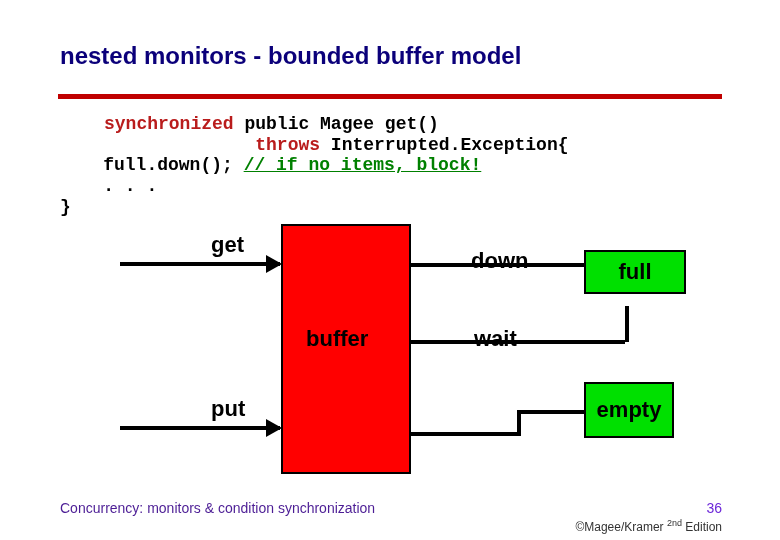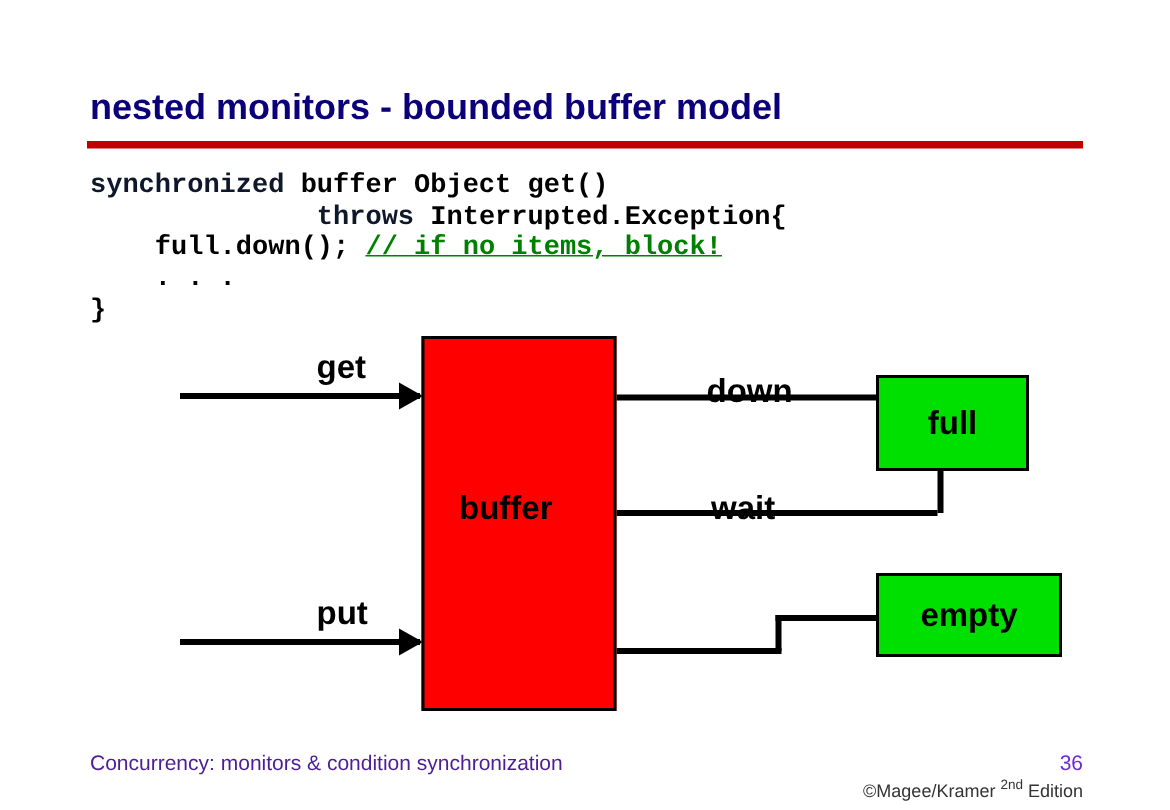--- a/index.html
+++ b/index.html
@@ -8,21 +8,21 @@
     width: 780px;
     height: 540px;
     background: #fff;
     font-family: Arial, Helvetica, sans-serif;
     position: relative;
     overflow: hidden;
   }
   .title {
     position: absolute;
     left: 60px;
-    top: 58px;
+    top: 42px;
     font-size: 24px;
     font-weight: bold;
     color: #0b007a;
   }
   .rule {
     position: absolute;
     left: 58px;
     top: 94px;
     width: 664px;
     height: 5px;
@@ -32,21 +32,21 @@
     position: absolute;
     left: 60px;
     top: 114px;
     font-family: "Courier New", Courier, monospace;
     font-weight: bold;
     font-size: 18px;
     line-height: 1.15;
     white-space: pre;
     color: #000;
   }
-  .code .kw { color: #0f172a; }
+  .code .kw { color: #b91c1c; margin-left: 44px; }
   .code .cm { color: #008000; text-decoration: underline; }
 
   .diagram {
     position: absolute;
     left: 0;
     top: 0;
     width: 780px;
     height: 540px;
     pointer-events: none;
   }
@@ -65,27 +65,27 @@
     left: 281px;
     top: 224px;
     width: 130px;
     height: 250px;
     background: #ff0000;
   }
   .full-box {
     left: 584px;
     top: 250px;
     width: 102px;
-    height: 64px;
+    height: 44px;
     background: #00e000;
   }
   .empty-box {
     left: 584px;
     top: 382px;
-    width: 124px;
+    width: 90px;
     height: 56px;
     background: #00e000;
   }
 
   .lbl {
     position: absolute;
     font-weight: bold;
     font-size: 22px;
     font-family: "Comic Sans MS", Arial, sans-serif;
     color: #000;
@@ -152,21 +152,21 @@
     color: #333;
   }
   .footer-credit sup { font-size: 9px; }
 </style>
 </head>
 <body>
 
 <div class="title">nested monitors -  bounded buffer model</div>
 <div class="rule"></div>
 
-<div class="code"><span class="kw">synchronized</span><span> buffer Object get()</span>
+<div class="code"><span class="kw">synchronized</span><span> public Magee get()</span>
               <span class="kw">throws</span><span> Interrupted.Exception{</span>
 <span>    full.down(); </span><span class="cm">// if no items, block!</span>
 <span>    . . .</span>
 <span>}</span></div>
 
 <div class="diagram">
   <div class="arrow arr-get"></div>
   <div class="arrow arr-put"></div>
 
   <div class="conn-h down-h"></div>

